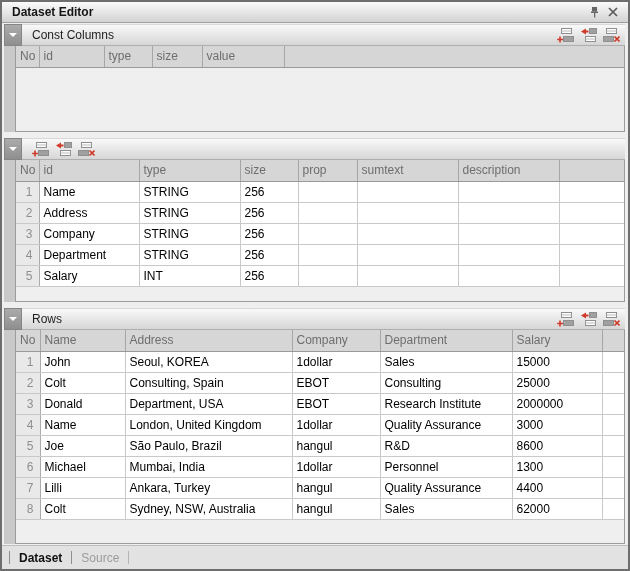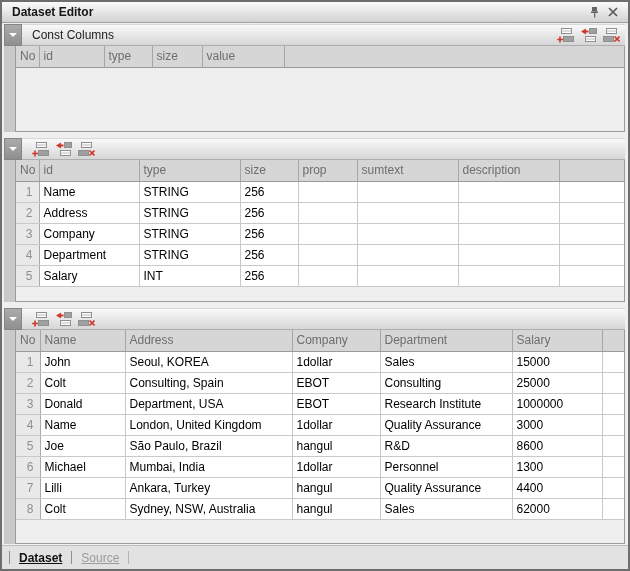--- a/index.html
+++ b/index.html
@@ -80,21 +80,21 @@
   .empty-msg { position: absolute; top: 28px; left: 0; right: 0; text-align: center; color: #000; }
 
   
   .footer {
     flex: 0 0 24px; height: 24px;
     background: #e2e2e2; border-top: 1px solid #bdbdbd;
     display: flex; align-items: center; padding: 0 7px; gap: 9px;
   }
   .fsep { width: 1px; height: 13px; background: #8f8f8f; }
   .fsep.lt { background: #b5b5b5; }
-  .tab { cursor: pointer; color: #9b9b9b; text-decoration: underline; }
+  .tab { cursor: pointer; color: #9b9b9b; }
   .tab.active { color: #111; font-weight: bold; }
 </style>
 </head>
 <body>
 
 <div class="window">
 
   <div class="titlebar">
     <span class="title">Dataset Editor</span>
     <span class="tb-btn">
@@ -294,20 +294,21 @@
         </div>
       </div>
     </div>
 
     <div class="section h-rows">
       <div class="sec-header">
         <span class="collapse-btn">
             <span class="tri"></span>
           </span>
         <span class="hdr-bar">
+          <span class="sec-title">Rows</span>
           <span class="tools">
             <span class="tool">
                 <svg width="17" height="15" viewBox="0 0 17 15">
                   <rect x="4.5" y="0.5" width="10" height="5" fill="#fdfdfd" stroke="#8f8f8f"></rect>
                   <line x1="4.5" y1="3" x2="14.5" y2="3" stroke="#bcbcbc"></line>
                   <rect x="6.5" y="8.5" width="10" height="5" fill="#a0a0a0" stroke="#8f8f8f"></rect>
                   <path d="M3 8.5 v6 M0.2 11.5 h5.8" stroke="#cf3a2a" stroke-width="1.6"></path>
                 </svg>
               </span>
             <span class="tool">
@@ -372,21 +373,21 @@
                   <td>Consulting</td>
                   <td>25000</td>
                   <td></td>
                 </tr>
                 <tr>
                   <td class="num">3</td>
                   <td>Donald</td>
                   <td>Department, USA</td>
                   <td>EBOT</td>
                   <td>Research Institute</td>
-                  <td>1000000</td>
+                  <td>2000000</td>
                   <td></td>
                 </tr>
                 <tr>
                   <td class="num">4</td>
                   <td>Name</td>
                   <td>London, United Kingdom</td>
                   <td>1dollar</td>
                   <td>Quality Assurance</td>
                   <td>3000</td>
                   <td></td>

